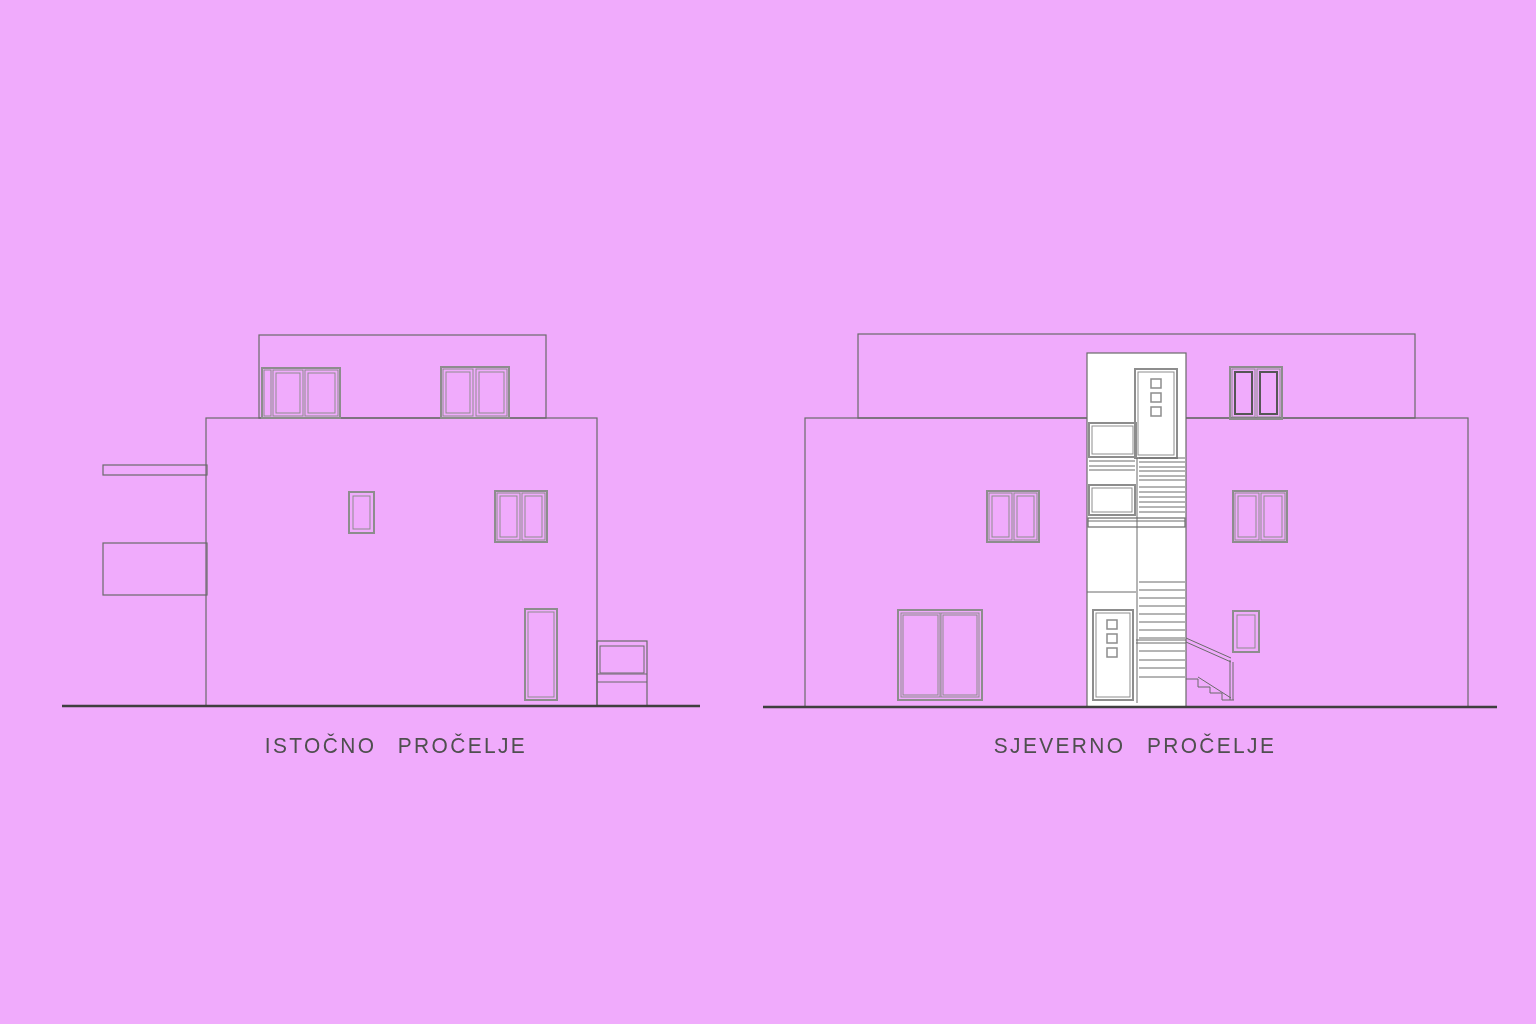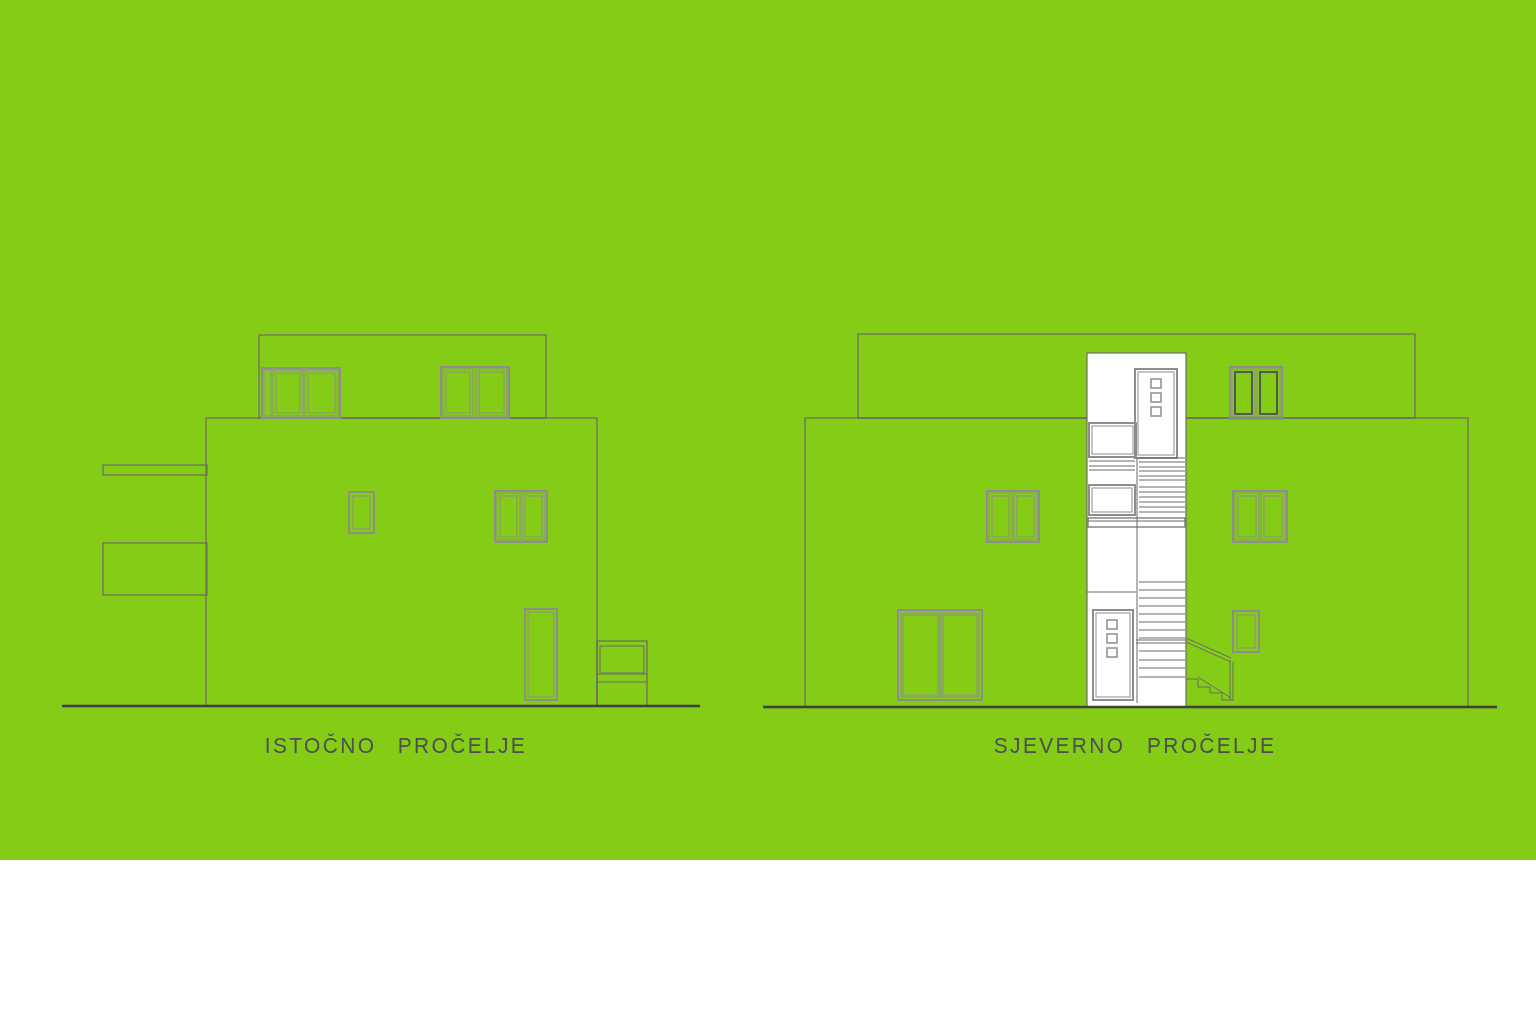--- a/index.html
+++ b/index.html
@@ -7,22 +7,22 @@
     padding: 0;
     background: #ffffff;
     width: 1536px;
     height: 1024px;
     overflow: hidden;
     font-family: "Liberation Sans", sans-serif;
   }
   .sheet {
     position: relative;
     width: 1536px;
-    height: 860px;
-    background: #84cc16;
+    height: 1024px;
+    background: #f0abfc;
   }
   #elevation-canvas {
     position: absolute;
     left: 0;
     top: 0;
   }
   .caption {
     position: absolute;
     top: 733px;
     transform: translateX(-50%) scaleX(0.95);

